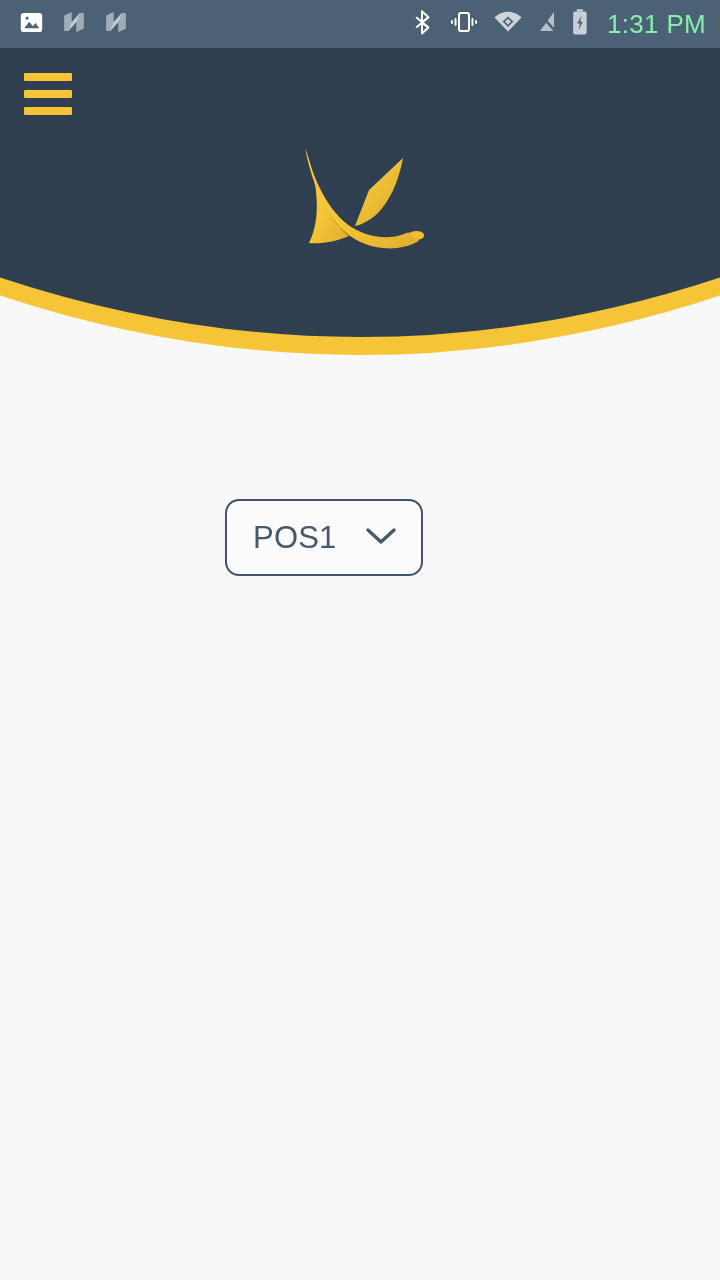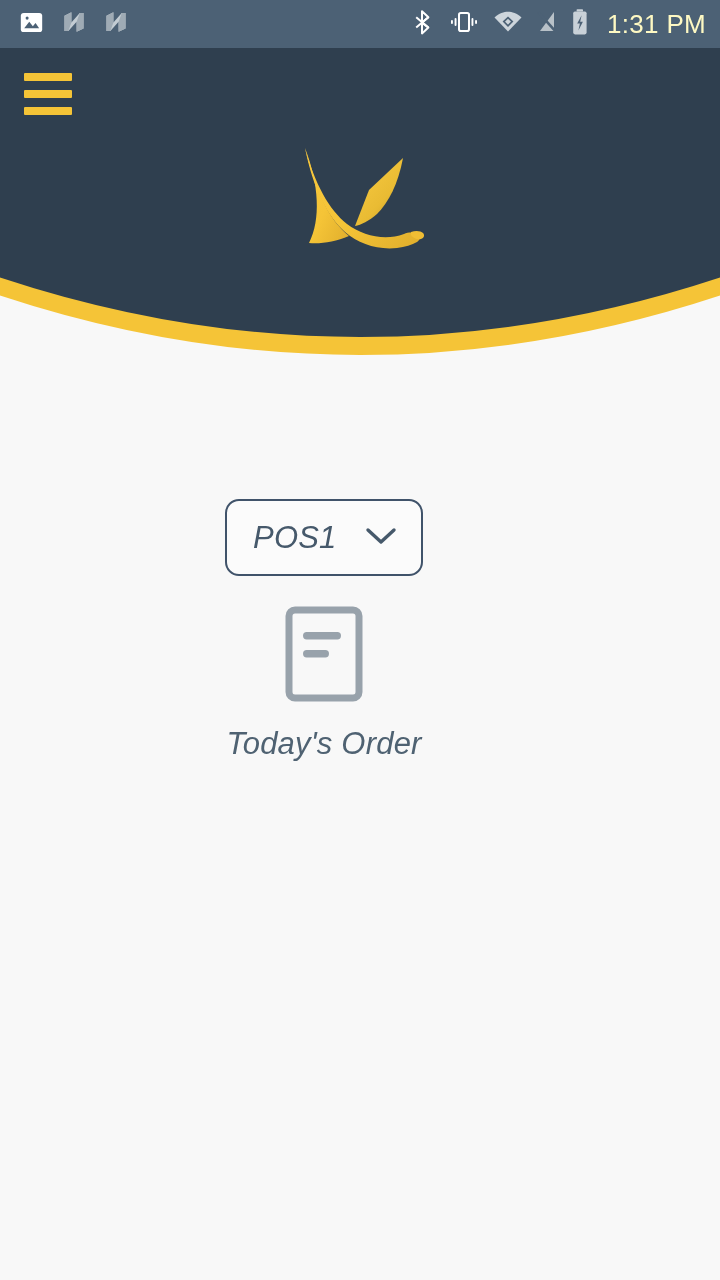--- a/index.html
+++ b/index.html
@@ -31,21 +31,21 @@
     justify-content:space-between;
     padding:0 14px 0 18px;
     z-index:40;
   }
   .status-left  { display:flex; align-items:center; gap:16px; }
   .status-right { display:flex; align-items:center; gap:13px; }
 
   .sb-icon { display:block; }
 
   #status-clock {
-    color:#fef9c3;
+    color:#86efac;
     font-size:26px;
     letter-spacing:0.3px;
     margin-left:5px;
     white-space:nowrap;
   }
 
   
   #app-header {
     position:absolute;
     top:48px; left:0;
@@ -84,21 +84,20 @@
     z-index:15;
   }
 
   
   #main-content {
     position:absolute;
     top:378px; left:0;
     width:648px;
     height:902px;
     z-index:5;
-    font-style:italic;
   }
 
   #pos-selector {
     position:absolute;
     top:121px;
     left:50%;
     transform:translateX(-50%);
     width:198px;
     height:77px;
     border:2px solid #40536a;
@@ -267,24 +266,16 @@
 
     <div id="pos-selector">
       <span class="pos-value">POS1</span>
       <span>
         <svg width="34" height="22" viewBox="0 0 34 22">
           <path d="M4 5 L17 17 L30 5" fill="none" stroke="#46596b" stroke-width="3.4" stroke-linecap="round" stroke-linejoin="round"></path>
         </svg>
       </span>
     </div>
 
-    <div class="tile" id="tile-todays-order">
-      <svg class="tile-icon" viewBox="0 0 78 96">
-        <rect x="4" y="4" width="70" height="88" rx="6" ry="6" fill="none" stroke="#98a2ab" stroke-width="7"></rect>
-        <rect x="18" y="26" width="38" height="7.5" rx="3.7" fill="#98a2ab"></rect>
-        <rect x="18" y="44" width="26" height="7.5" rx="3.7" fill="#98a2ab"></rect>
-      </svg>
-      <span class="tile-label">Today's Order</span>
-    </div>
 
 
   </div>
 </div>
 
 </body></html>

